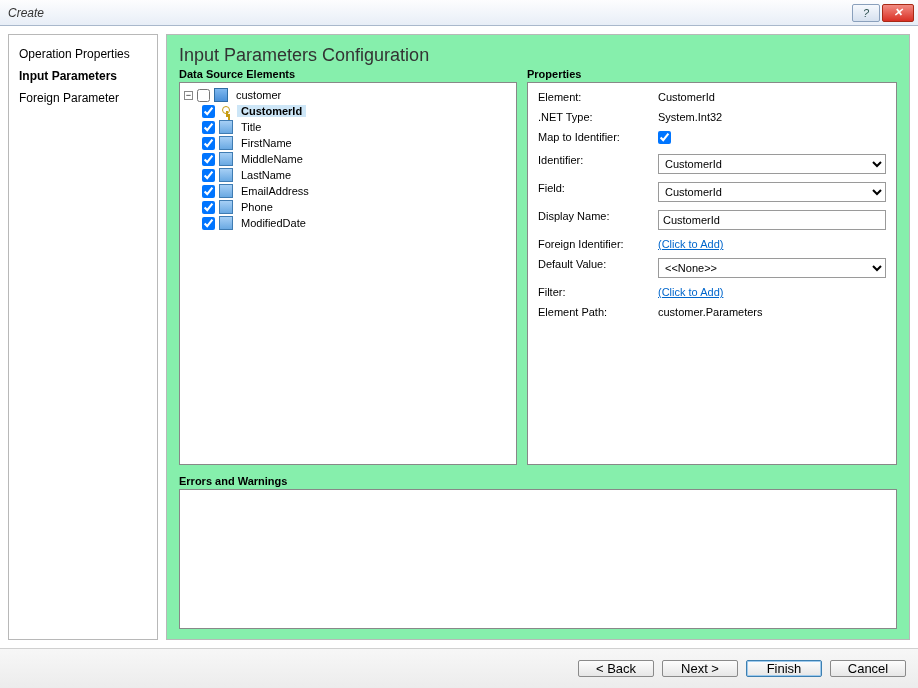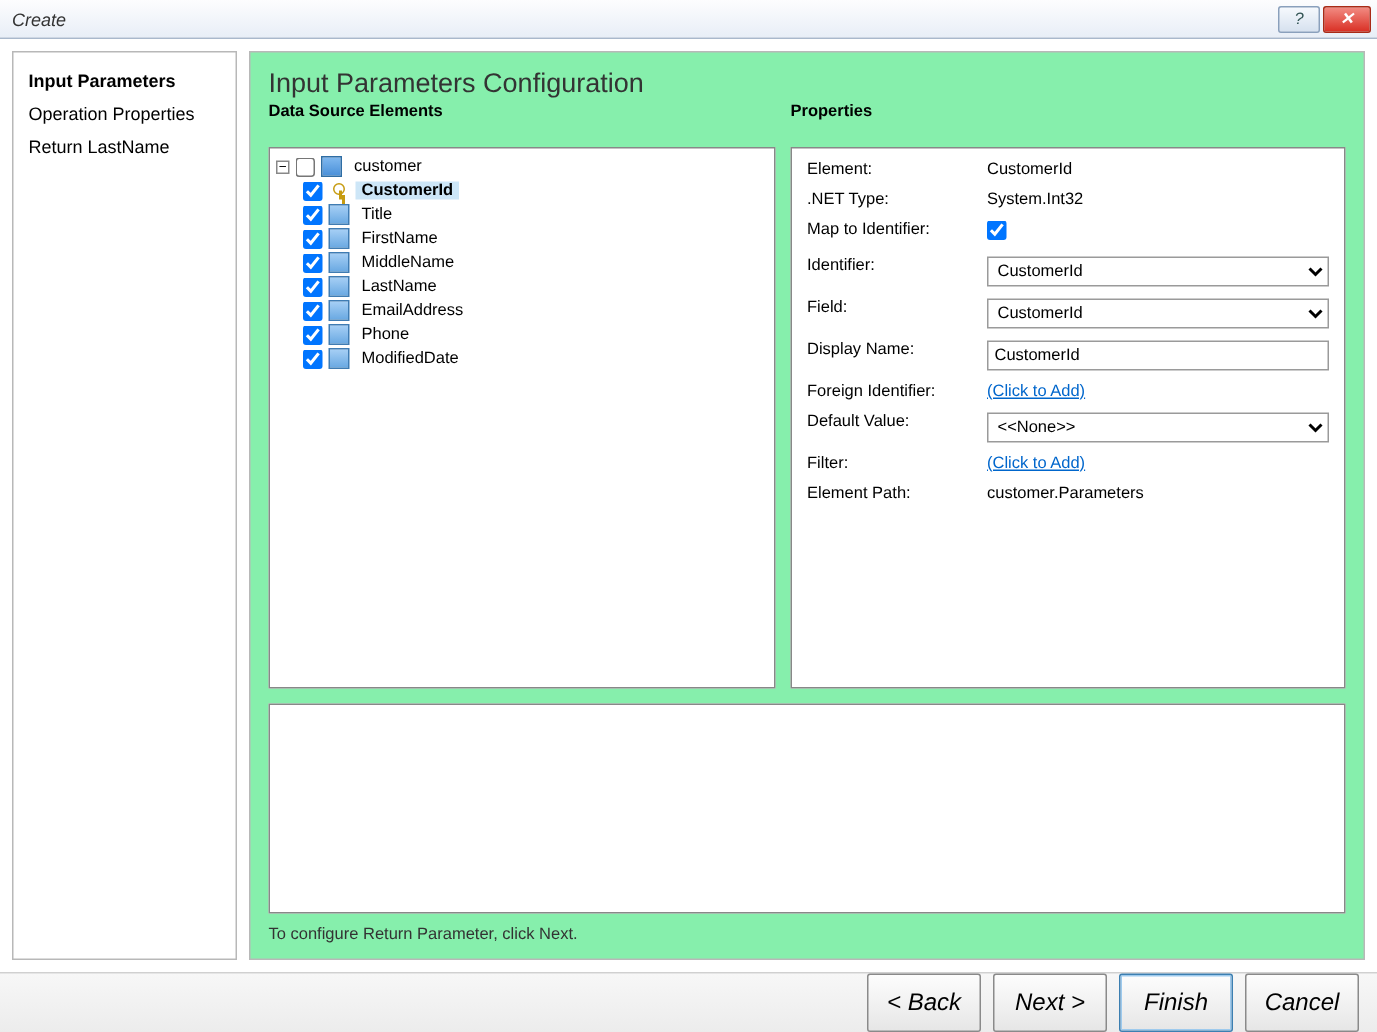--- a/index.html
+++ b/index.html
@@ -16,21 +16,21 @@
 
 .sidebar { width: 150px; border: 1px solid #b8b8b8; background: #fff; padding: 8px; }
 .sidebar-item { padding: 4px 2px; color: #000; font-size: 12px; cursor: pointer; }
 .sidebar-item.active { font-weight: bold; }
 
 .main { flex: 1; border: 1px solid #b8b8b8; background: #86efac; padding: 10px 12px; display: flex; flex-direction: column; }
 .main-title { font-size: 18px; color: #333; margin-bottom: 2px; }
 .main-subtitle { font-size: 11px; color: #555; margin-bottom: 10px; }
 
 .panels { display: flex; gap: 10px; flex: 1; min-height: 0; }
-.panel { display: flex; flex-direction: column; gap: 16px; }
+.panel { display: flex; flex-direction: column; }
 .panel-label { font-weight: bold; font-size: 11px; margin-bottom: 2px; }
 .panel-box { border: 1px solid #888; background: #fff; flex: 1; overflow: auto; padding: 4px; font-size: 11px; }
 .data-panel { flex: 1; }
 .props-panel { width: 370px; }
 
 
 .tree { font-size: 11px; }
 .tree-row { display: flex; align-items: center; height: 16px; gap: 4px; white-space: nowrap; }
 .tree-toggle { width: 9px; height: 9px; border: 1px solid #888; display: inline-flex; align-items: center; justify-content: center; font-size: 9px; line-height: 1; cursor: pointer; }
 .tree-checkbox { width: 13px; height: 13px; }
@@ -56,38 +56,38 @@
 .prop-check { width: 13px; height: 13px; }
 
 
 .errors-section { margin-top: 10px; display: flex; flex-direction: column; }
 .errors-box { border: 1px solid #888; height: 140px; background: #fff; }
 
 .footer-hint { margin-top: 8px; font-size: 11px; color: #333; }
 
 
 .button-row { height: 40px; display: flex; justify-content: flex-end; align-items: center; padding: 0 12px; gap: 8px; background: linear-gradient(#f7f7f7,#ececec); border-top: 1px solid #d0d0d0; }
-.btn { min-width: 76px; height: 39px; font-size: 16px; border: 1px solid #8a8a8a; background: linear-gradient(#fdfdfd,#e6e6e6); cursor: pointer; border-radius: 2px; padding: 0 12px; font-style: italic; }
+.btn { min-width: 76px; height: 17px; font-size: 13px; border: 1px solid #8a8a8a; background: linear-gradient(#fdfdfd,#e6e6e6); cursor: pointer; border-radius: 2px; padding: 0 12px; }
 .btn.default { border-color: #3c7fb1; box-shadow: 0 0 0 1px #9ecaed inset; }
 </style>
 </head>
 <body>
 
 <div class="titlebar">
   <span class="titlebar-title">Create</span>
   <span class="titlebar-btn">?</span>
   <span class="titlebar-btn titlebar-close">✕</span>
 </div>
 
 <div class="dialog-body">
 
   <div class="sidebar">
+    <div class="sidebar-item">Operation Properties</div>
     <div class="sidebar-item active">Input Parameters</div>
-    <div class="sidebar-item">Operation Properties</div>
-    <div class="sidebar-item">Return LastName</div>
+    <div class="sidebar-item">Foreign Parameter</div>
   </div>
 
   <div class="main">
     <div class="main-title">Input Parameters Configuration</div>
 
     <div class="panels">
 
       <div class="panel data-panel">
         <div class="panel-label">Data Source Elements</div>
         <div class="panel-box">
@@ -176,24 +176,24 @@
             <div><span class="prop-link">(Click to Add)</span></div>
 
             <div class="prop-label">Element Path:</div>
             <div class="prop-value">customer.Parameters</div>
           </div>
         </div>
       </div>
     </div>
 
     <div class="errors-section">
+      <div class="panel-label">Errors and Warnings</div>
       <div class="errors-box"></div>
     </div>
 
-    <div class="footer-hint">To configure Return Parameter, click Next.</div>
   </div>
 </div>
 
 <div class="button-row">
   <button class="btn">&lt; Back</button>
   <button class="btn">Next &gt;</button>
   <button class="btn default">Finish</button>
   <button class="btn">Cancel</button>
 </div>
 

